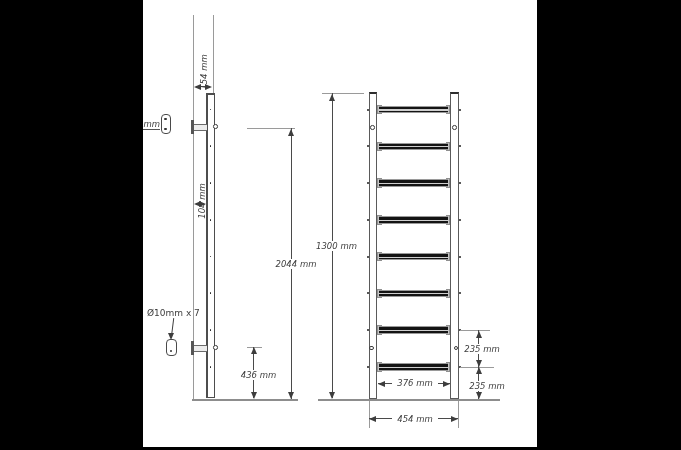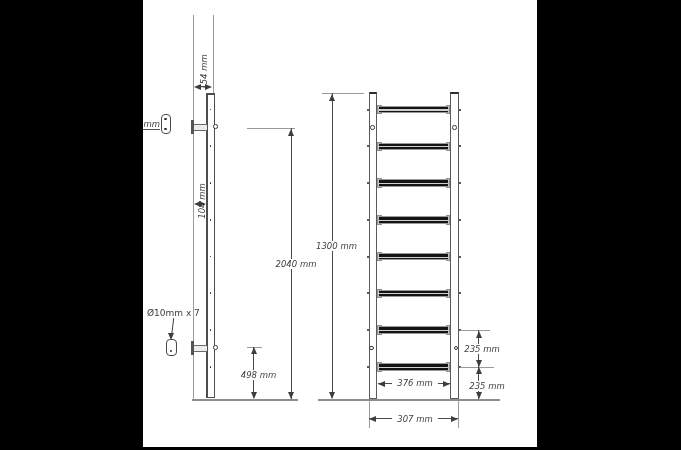--- a/index.html
+++ b/index.html
@@ -82,27 +82,27 @@
 
     <div class="dimtext" style="left:120px;top:119px;width:40px;text-align:right;background:transparent;border-bottom:1px solid #555;padding:0;">75 mm</div>
     <div class="anchor-icon" style="left:160.5px;top:114px;width:10px;height:20px;"></div>
     <div class="pin" style="left:164.3px;top:117.5px;"></div>
     <div class="pin" style="left:164.3px;top:128px;"></div>
 
     <div class="hline" style="left:247px;top:128px;width:47.5px;"></div>
     <div class="vline dim" style="left:290.6px;top:128px;height:271px;"></div>
     <div class="arr up" style="left:288.1px;top:128.5px;"></div>
     <div class="arr down" style="left:288.1px;top:391.5px;"></div>
-    <div class="dimtext" style="left:273px;top:259px;width:44px;">2040 mm</div>
+    <div class="dimtext" style="left:273px;top:259px;width:44px;">2044 mm</div>
 
     <div class="hline" style="left:247px;top:346.5px;width:15px;"></div>
     <div class="vline dim" style="left:253.2px;top:347px;height:51px;"></div>
     <div class="arr up" style="left:250.7px;top:347px;"></div>
     <div class="arr down" style="left:250.7px;top:391.5px;"></div>
-    <div class="dimtext" style="left:235px;top:370px;width:45px;">498 mm</div>
+    <div class="dimtext" style="left:235px;top:370px;width:45px;">436 mm</div>
 
     <div class="dimtext" style="left:146px;top:308px;width:50px;font-style:normal;font-size:9px;background:transparent;">Ø10mm x 7</div>
     <div style="position:absolute;left:172px;top:318px;width:1px;height:20px;background:#3d3d3d;transform:rotate(7deg);"></div>
     <div class="arr down" style="left:167.5px;top:332.5px;"></div>
     <div class="anchor-icon" style="left:166px;top:339px;width:10.5px;height:17px;"></div>
     <div class="pin" style="left:170px;top:349.5px;"></div>
   </div>
 
   <div>
 
@@ -212,20 +212,20 @@
     <div class="hline dim" style="left:377.5px;top:383px;width:72px;"></div>
     <div class="arr left" style="left:377.5px;top:380.5px;"></div>
     <div class="arr right" style="left:442.5px;top:380.5px;"></div>
     <div class="dimtext" style="left:392px;top:378px;width:44px;">376 mm</div>
 
     <div class="vline" style="left:368.5px;top:400.5px;height:27px;"></div>
     <div class="vline" style="left:458px;top:400.5px;height:27px;"></div>
     <div class="hline dim" style="left:369px;top:418px;width:89px;"></div>
     <div class="arr left" style="left:369px;top:415.5px;"></div>
     <div class="arr right" style="left:451px;top:415.5px;"></div>
-    <div class="dimtext" style="left:392px;top:413.5px;width:44px;">307 mm</div>
+    <div class="dimtext" style="left:392px;top:413.5px;width:44px;">454 mm</div>
   </div>
 
   <div class="redact" style="left:0;top:0;width:143px;height:450px;"></div>
   <div class="redact" style="left:537px;top:0;width:144px;height:450px;"></div>
   <div class="redact" style="left:0;top:446.5px;width:681px;height:3.5px;"></div>
 
 </div>
 
 </body></html>

